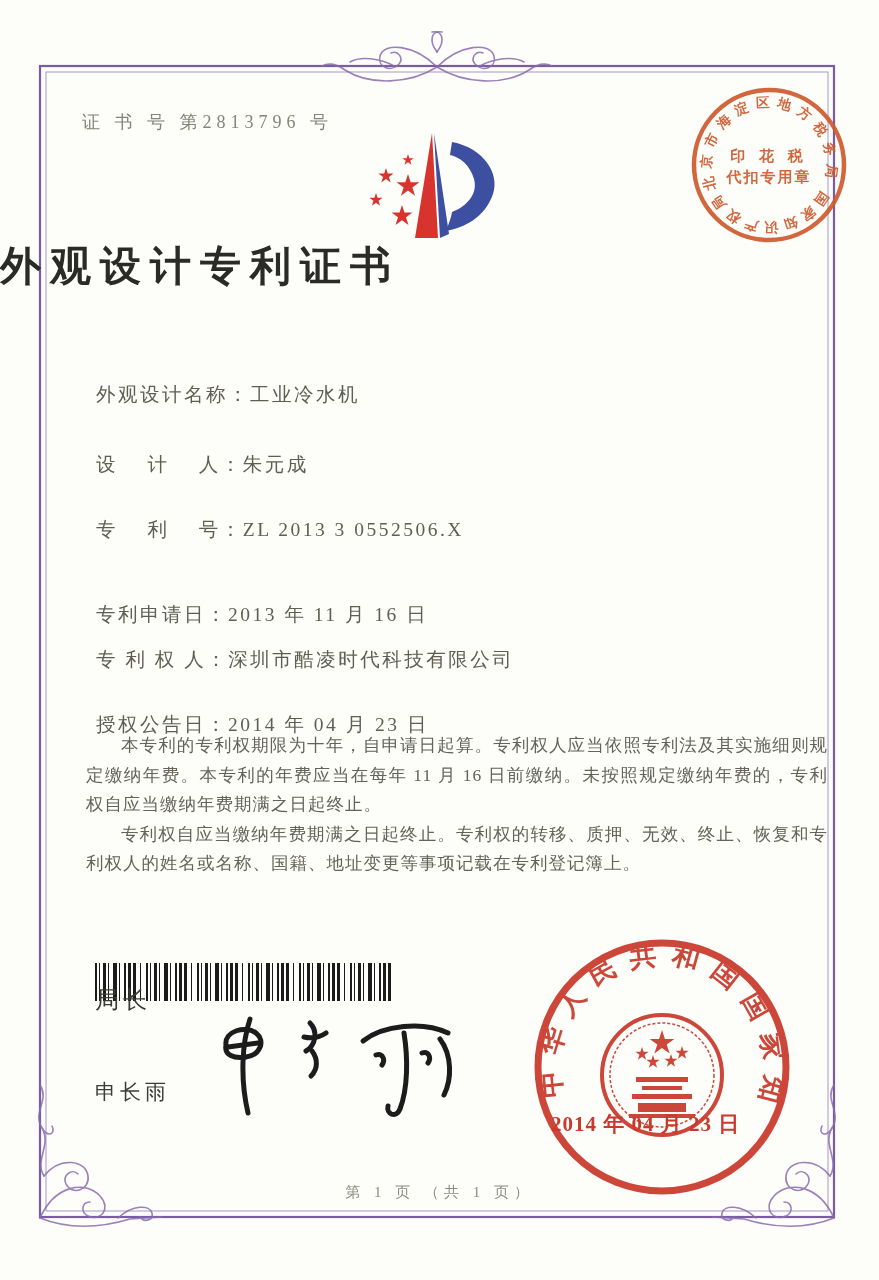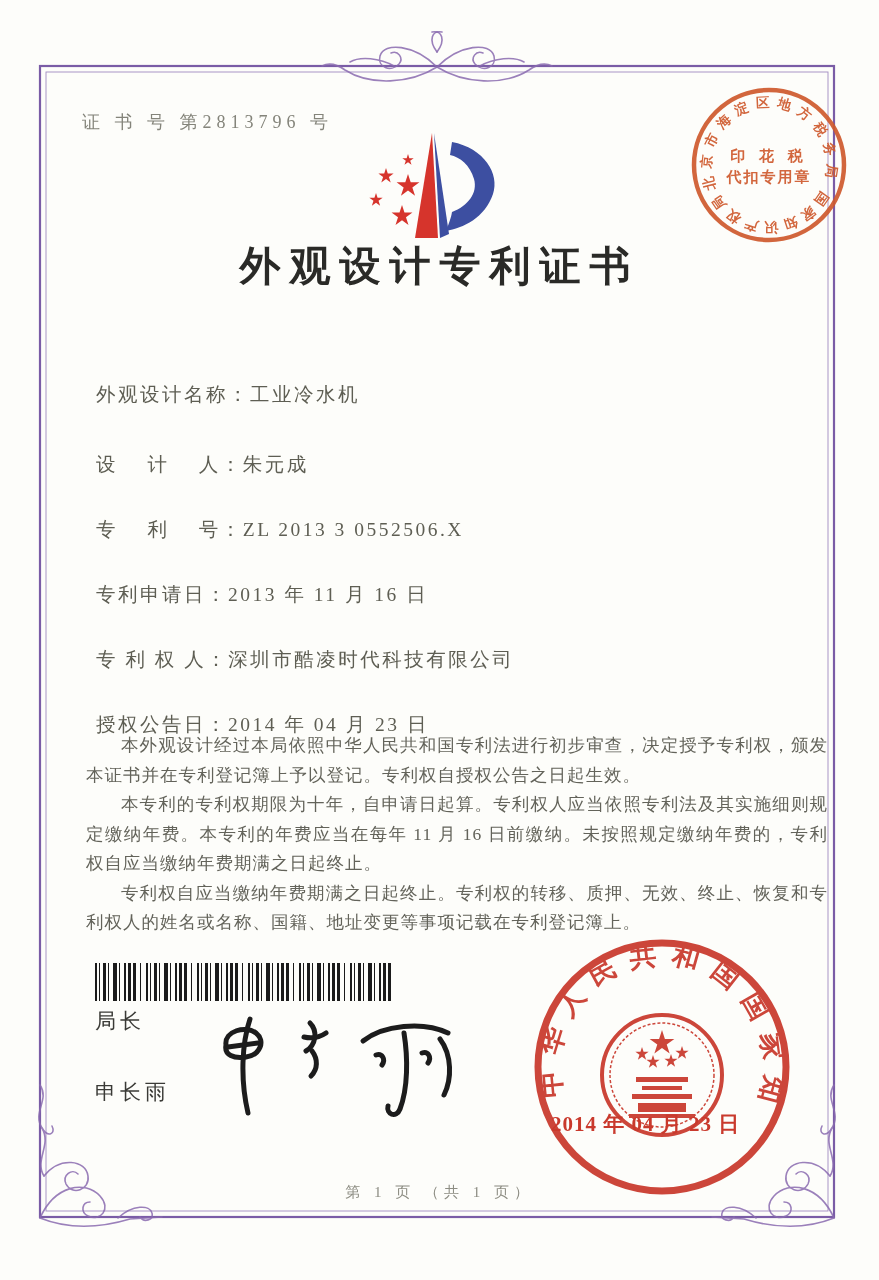--- a/index.html
+++ b/index.html
@@ -12,49 +12,49 @@
   svg{display:block;}
   .frame-svg{position:absolute;left:0;top:0;pointer-events:none;}
   .cert-no{
     position:absolute;left:82px;top:110px;
     font-size:18px;letter-spacing:5px;color:#84847a;
   }
   .tax-stamp{position:absolute;left:688px;top:84px;opacity:.92;}
   .logo{position:absolute;left:366px;top:126px;}
   .title{
     position:absolute;left:0;top:239px;width:879px;margin:0;
-    text-align:center;font-size:41px;font-weight:600;
+    font-size:41px;font-weight:600;
     letter-spacing:9px;color:#2a2a27;
   }
   .field{
     position:absolute;left:96px;white-space:nowrap;
     font-size:19.5px;letter-spacing:2.5px;color:#5e5e53;margin-top:15px;
   }
-  .f0{top:366px}.f1{top:436px}.f2{top:501px}.f3{top:566px}.f4{top:631px}.f5{top:696px}
+  .f0{top:366px}.f1{top:436px}.f2{top:501px}.f3{top:586px}.f4{top:631px}.f5{top:696px}
   .paras{
     position:absolute;left:86px;top:731px;width:742px;
     font-size:17.5px;line-height:29.5px;letter-spacing:1px;
     color:#63635a;text-align:justify;
   }
   .paras p{margin:0;text-indent:2em;}
   .barcode{
     position:absolute;left:95px;top:963px;width:296px;height:38px;
     background:repeating-linear-gradient(90deg,
       #1b1b1b 0 2px, transparent 2px 4px,
       #1b1b1b 4px 5px, transparent 5px 8px,
       #1b1b1b 8px 11px, transparent 11px 13px,
       #1b1b1b 13px 14px, transparent 14px 18px,
       #1b1b1b 18px 22px, transparent 22px 24px,
       #1b1b1b 24px 25px, transparent 25px 29px,
       #1b1b1b 29px 31px, transparent 31px 33px,
       #1b1b1b 33px 36px, transparent 36px 38px,
       #1b1b1b 38px 41px, transparent 41px 45px,
       #1b1b1b 45px 46px, transparent 46px 51px);
   }
-  .signer-title{position:absolute;left:95px;top:1007px;font-size:21px;letter-spacing:4px;color:#3a3a36;}
+  .signer-title{position:absolute;left:95px;top:984px;font-size:24px;letter-spacing:4px;color:#3a3a36;}
   .signer-name{position:absolute;left:95px;top:1078px;font-size:21px;letter-spacing:4px;color:#3a3a36;}
   .signature{position:absolute;left:198px;top:1003px;}
   .office-seal{position:absolute;left:528px;top:933px;opacity:.93;}
   .seal-date{
     position:absolute;left:551px;top:1110px;width:230px;
     font-size:21px;letter-spacing:1px;color:#c9392c;font-weight:600;
     white-space:nowrap;
   }
   .footer{
     position:absolute;left:0;top:1155px;width:879px;text-align:center;
@@ -145,21 +145,20 @@
     <span>专利申请日：</span><span>2013 年 11 月 16 日</span>
   </div>
   <div class="field f4">
     <span>专 利 权 人：</span><span>深圳市酷凌时代科技有限公司</span>
   </div>
   <div class="field f5">
     <span>授权公告日：</span><span>2014 年 04 月 23 日</span>
   </div>
 
   <div class="paras">
-    <p>本外观设计经过本局依照中华人民共和国专利法进行初步审查，决定授予专利权，颁发本证书并在专利登记簿上予以登记。专利权自授权公告之日起生效。</p>
     <p>本专利的专利权期限为十年，自申请日起算。专利权人应当依照专利法及其实施细则规定缴纳年费。本专利的年费应当在每年 11 月 16 日前缴纳。未按照规定缴纳年费的，专利权自应当缴纳年费期满之日起终止。</p>
     <p>专利权自应当缴纳年费期满之日起终止。专利权的转移、质押、无效、终止、恢复和专利权人的姓名或名称、国籍、地址变更等事项记载在专利登记簿上。</p>
   </div>
 
   <div class="barcode"></div>
 
   <div class="signer-title">局长</div>
   <div class="signer-name">申长雨</div>
 
   <svg class="signature" width="280" height="120" viewBox="0 0 280 120">

